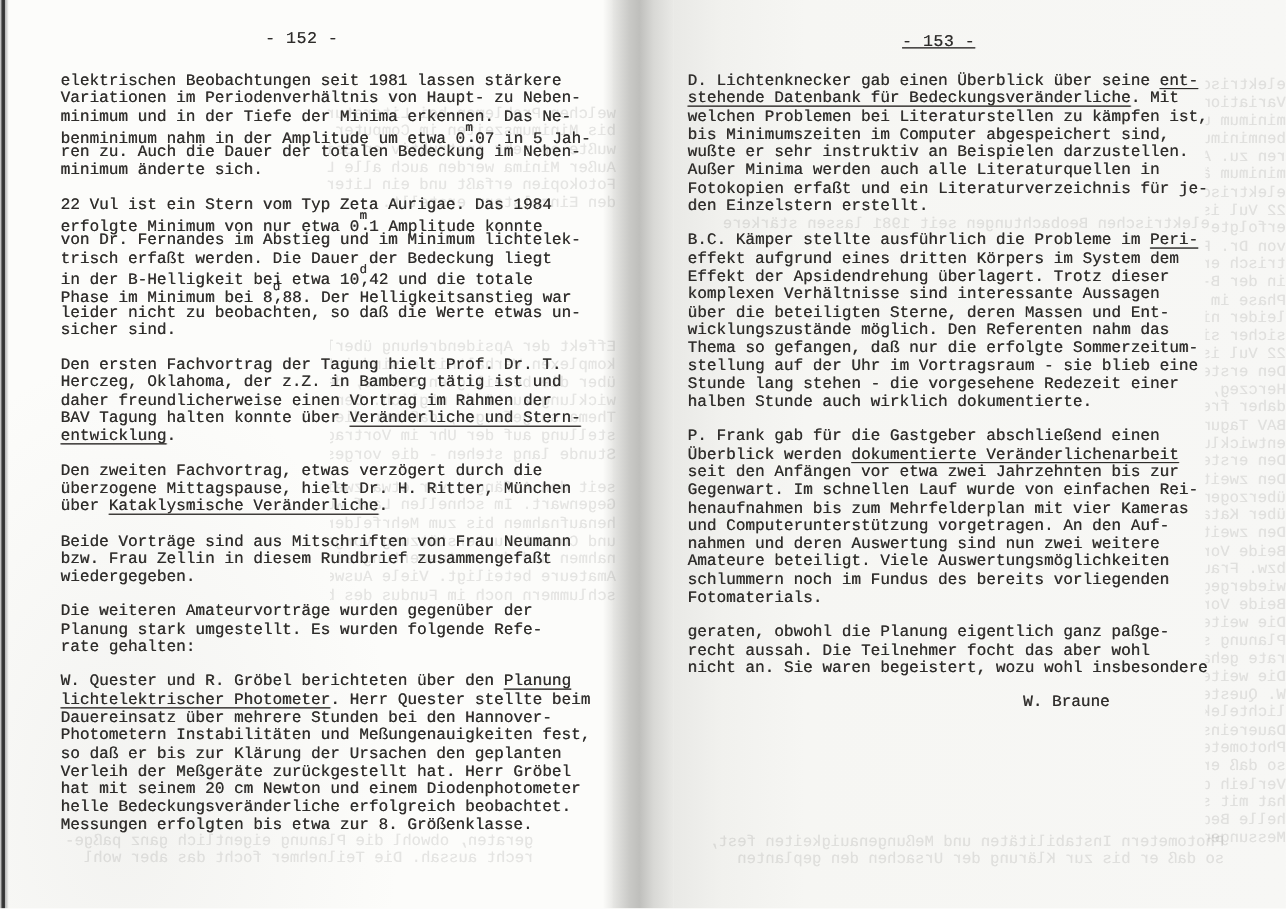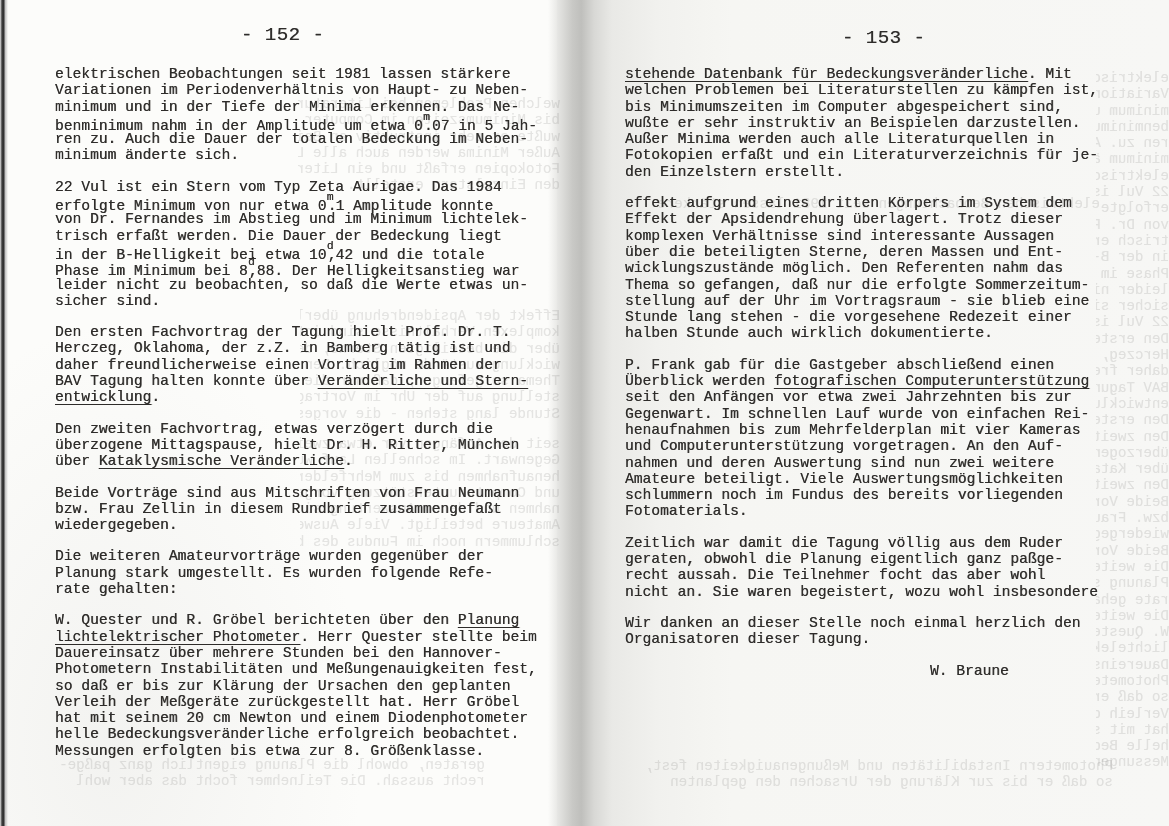--- a/index.html
+++ b/index.html
@@ -34,28 +34,28 @@
     position:absolute;left:612px;top:0;width:557px;height:826px;
     background:linear-gradient(90deg,#e9e9e6 0px,#f1f1ee 45px,#f6f6f3 120px,#f7f7f5 100%);
   }
   
   .edge-left{
     position:absolute;left:0;top:0;width:8px;height:826px;
     background:linear-gradient(90deg,#e9e9e9 0px,#3c3c3c 2px,#2e2e2e 4px,#bdbdbd 5px,rgba(255,255,255,0) 8px);
   }
   .page-number{
     position:absolute;
-    font-size:19px;line-height:17px;
+    font-size:15px;line-height:17px;
     letter-spacing:0.5px;
     text-shadow:0.3px 0 0 rgba(40,40,40,0.65);
     white-space:pre;
     text-align:right;
   }
   .page-number.left{left:241px;top:27px;}
-  .page-number.right{left:842px;top:30px;}
+  .page-number.right{left:820px;top:30px;text-decoration:underline;}
   .text-col{
     position:absolute;top:66px;
     font-size:14.6px;line-height:16.3px;
   }
   .text-col.left{left:55px;width:506px;}
   .text-col.right{left:625px;width:496px;}
   .para{margin:0 0 15px 0;}
   .tline{
     white-space:pre;
     height:16.3px;
@@ -149,60 +149,57 @@
         <div class="tline"><span>Photometern Instabilitäten und Meßungenauigkeiten fest,</span></div>
         <div class="tline"><span>so daß er bis zur Klärung der Ursachen den geplanten</span></div>
         <div class="tline"><span>Verleih der Meßgeräte zurückgestellt hat. Herr Gröbel</span></div>
         <div class="tline"><span>hat mit seinem 20 cm Newton und einem Diodenphotometer</span></div>
         <div class="tline"><span>helle Bedeckungsveränderliche erfolgreich beobachtet.</span></div>
         <div class="tline"><span>Messungen erfolgten bis etwa zur 8. Größenklasse.</span></div>
       </div>
     </div>
   <div class="text-col right" id="col-right">
       <div class="para">
+        <div class="tline"><span>D. Lichtenknecker gab einen Überblick über seine </span><span class="u">ent-</span></div>
         <div class="tline"><span class="u">stehende Datenbank für Bedeckungsveränderliche</span><span>. Mit</span></div>
         <div class="tline"><span>welchen Problemen bei Literaturstellen zu kämpfen ist,</span></div>
         <div class="tline"><span>bis Minimumszeiten im Computer abgespeichert sind,</span></div>
         <div class="tline"><span>wußte er sehr instruktiv an Beispielen darzustellen.</span></div>
         <div class="tline"><span>Außer Minima werden auch alle Literaturquellen in</span></div>
         <div class="tline"><span>Fotokopien erfaßt und ein Literaturverzeichnis für je-</span></div>
         <div class="tline"><span>den Einzelstern erstellt.</span></div>
       </div>
       <div class="para">
+        <div class="tline"><span>B.C. Kämper stellte ausführlich die Probleme im </span><span class="u">Peri-</span></div>
         <div class="tline"><span>effekt aufgrund eines dritten Körpers im System dem</span></div>
         <div class="tline"><span>Effekt der Apsidendrehung überlagert. Trotz dieser</span></div>
         <div class="tline"><span>komplexen Verhältnisse sind interessante Aussagen</span></div>
         <div class="tline"><span>über die beteiligten Sterne, deren Massen und Ent-</span></div>
         <div class="tline"><span>wicklungszustände möglich. Den Referenten nahm das</span></div>
         <div class="tline"><span>Thema so gefangen, daß nur die erfolgte Sommerzeitum-</span></div>
         <div class="tline"><span>stellung auf der Uhr im Vortragsraum - sie blieb eine</span></div>
         <div class="tline"><span>Stunde lang stehen - die vorgesehene Redezeit einer</span></div>
         <div class="tline"><span>halben Stunde auch wirklich dokumentierte.</span></div>
       </div>
       <div class="para">
         <div class="tline"><span>P. Frank gab für die Gastgeber abschließend einen</span></div>
-        <div class="tline"><span>Überblick werden </span><span class="u">fotografischen Computerunterstützung</span></div>
+        <div class="tline"><span>Überblick werden </span><span class="u">dokumentierte Veränderlichenarbeit</span></div>
         <div class="tline"><span>seit den Anfängen vor etwa zwei Jahrzehnten bis zur</span></div>
         <div class="tline"><span>Gegenwart. Im schnellen Lauf wurde von einfachen Rei-</span></div>
         <div class="tline"><span>henaufnahmen bis zum Mehrfelderplan mit vier Kameras</span></div>
         <div class="tline"><span>und Computerunterstützung vorgetragen. An den Auf-</span></div>
         <div class="tline"><span>nahmen und deren Auswertung sind nun zwei weitere</span></div>
         <div class="tline"><span>Amateure beteiligt. Viele Auswertungsmöglichkeiten</span></div>
         <div class="tline"><span>schlummern noch im Fundus des bereits vorliegenden</span></div>
         <div class="tline"><span>Fotomaterials.</span></div>
       </div>
       <div class="para">
-        <div class="tline"><span>Zeitlich war damit die Tagung völlig aus dem Ruder</span></div>
         <div class="tline"><span>geraten, obwohl die Planung eigentlich ganz paßge-</span></div>
         <div class="tline"><span>recht aussah. Die Teilnehmer focht das aber wohl</span></div>
         <div class="tline"><span>nicht an. Sie waren begeistert, wozu wohl insbesondere</span></div>
-      </div>
-      <div class="para">
-        <div class="tline"><span>Wir danken an dieser Stelle noch einmal herzlich den</span></div>
-        <div class="tline"><span>Organisatoren dieser Tagung.</span></div>
       </div>
       <div class="signature">W. Braune</div>
     </div>
 <div class="bleed" aria-hidden="true" style="left: 298px; top: 96px; width: 262px; height: 100px;">
       <div>welchen Problemen bei Literaturstellen zu kämpfen ist,</div>
       <div>bis Minimumszeiten im Computer abgespeichert sind,</div>
       <div>wußte er sehr instruktiv an Beispielen darzustellen.</div>
       <div>Außer Minima werden auch alle Literaturquellen in</div>
       <div>Fotokopien erfaßt und ein Literaturverzeichnis für je-</div>
       <div>den Einzelstern erstellt.</div>

